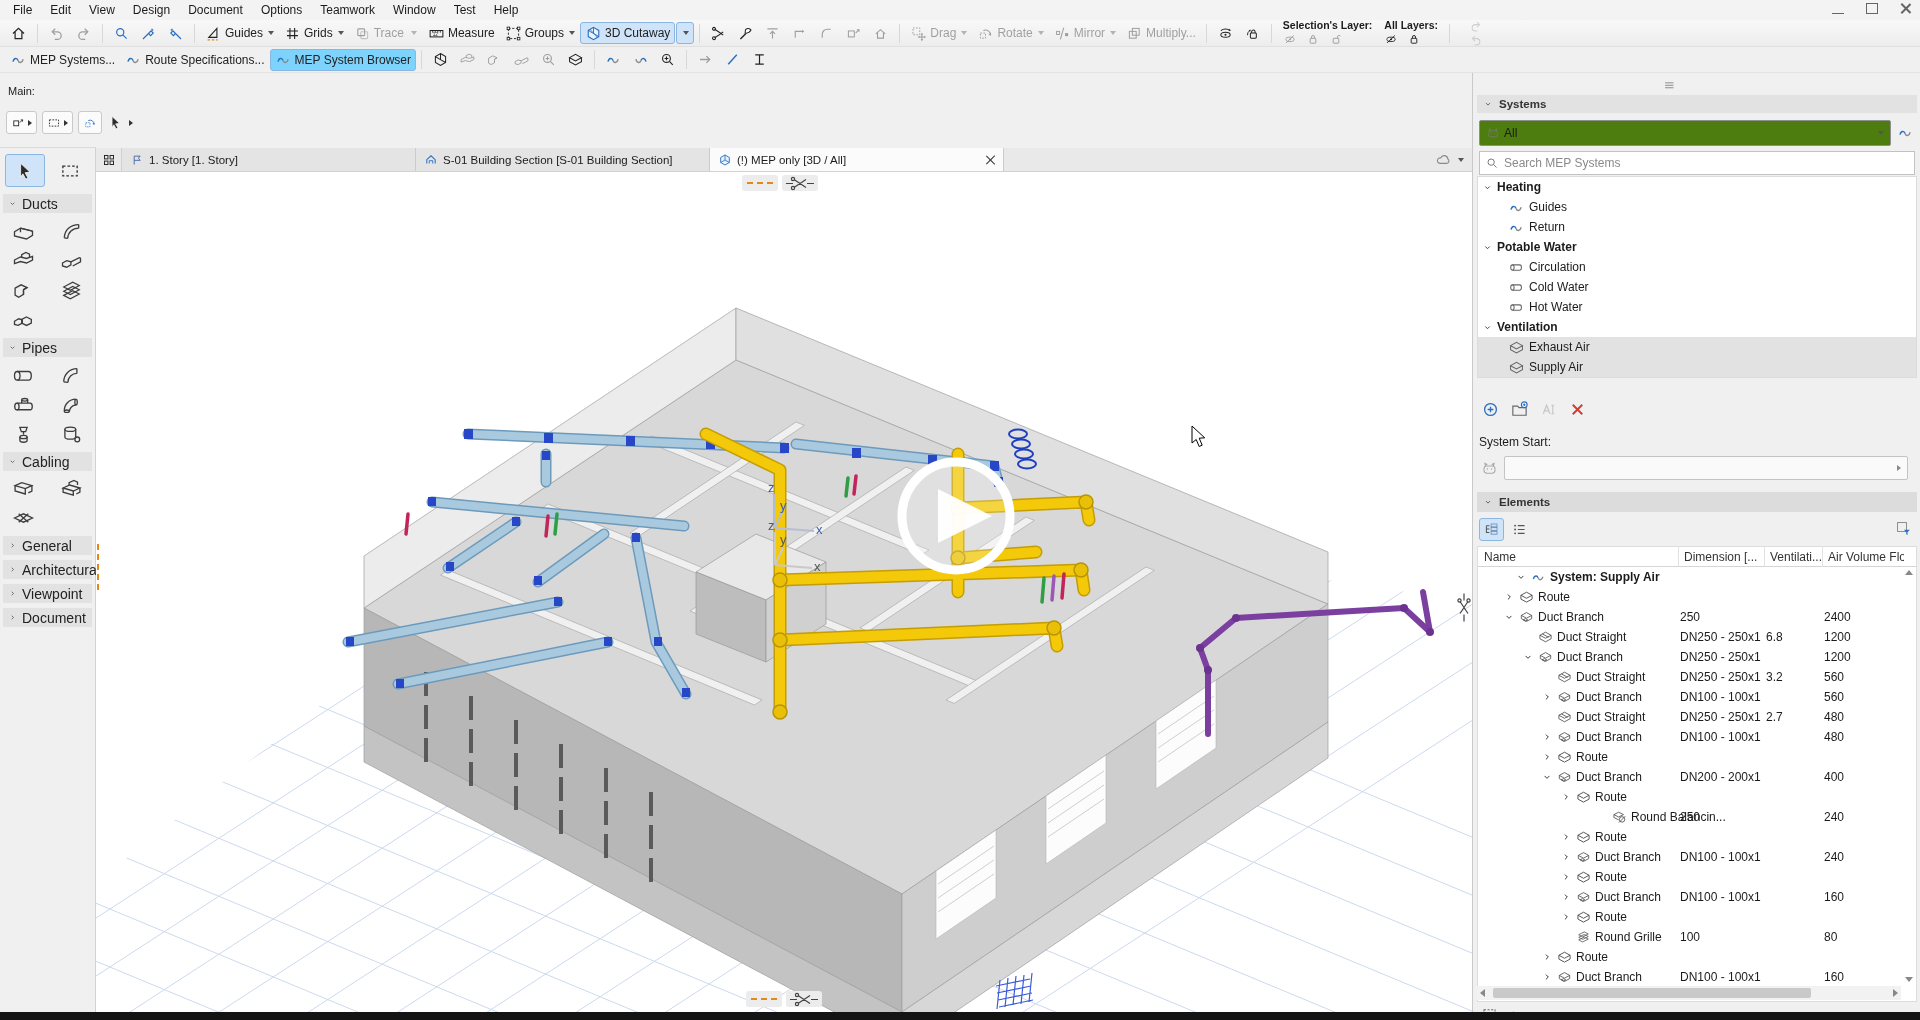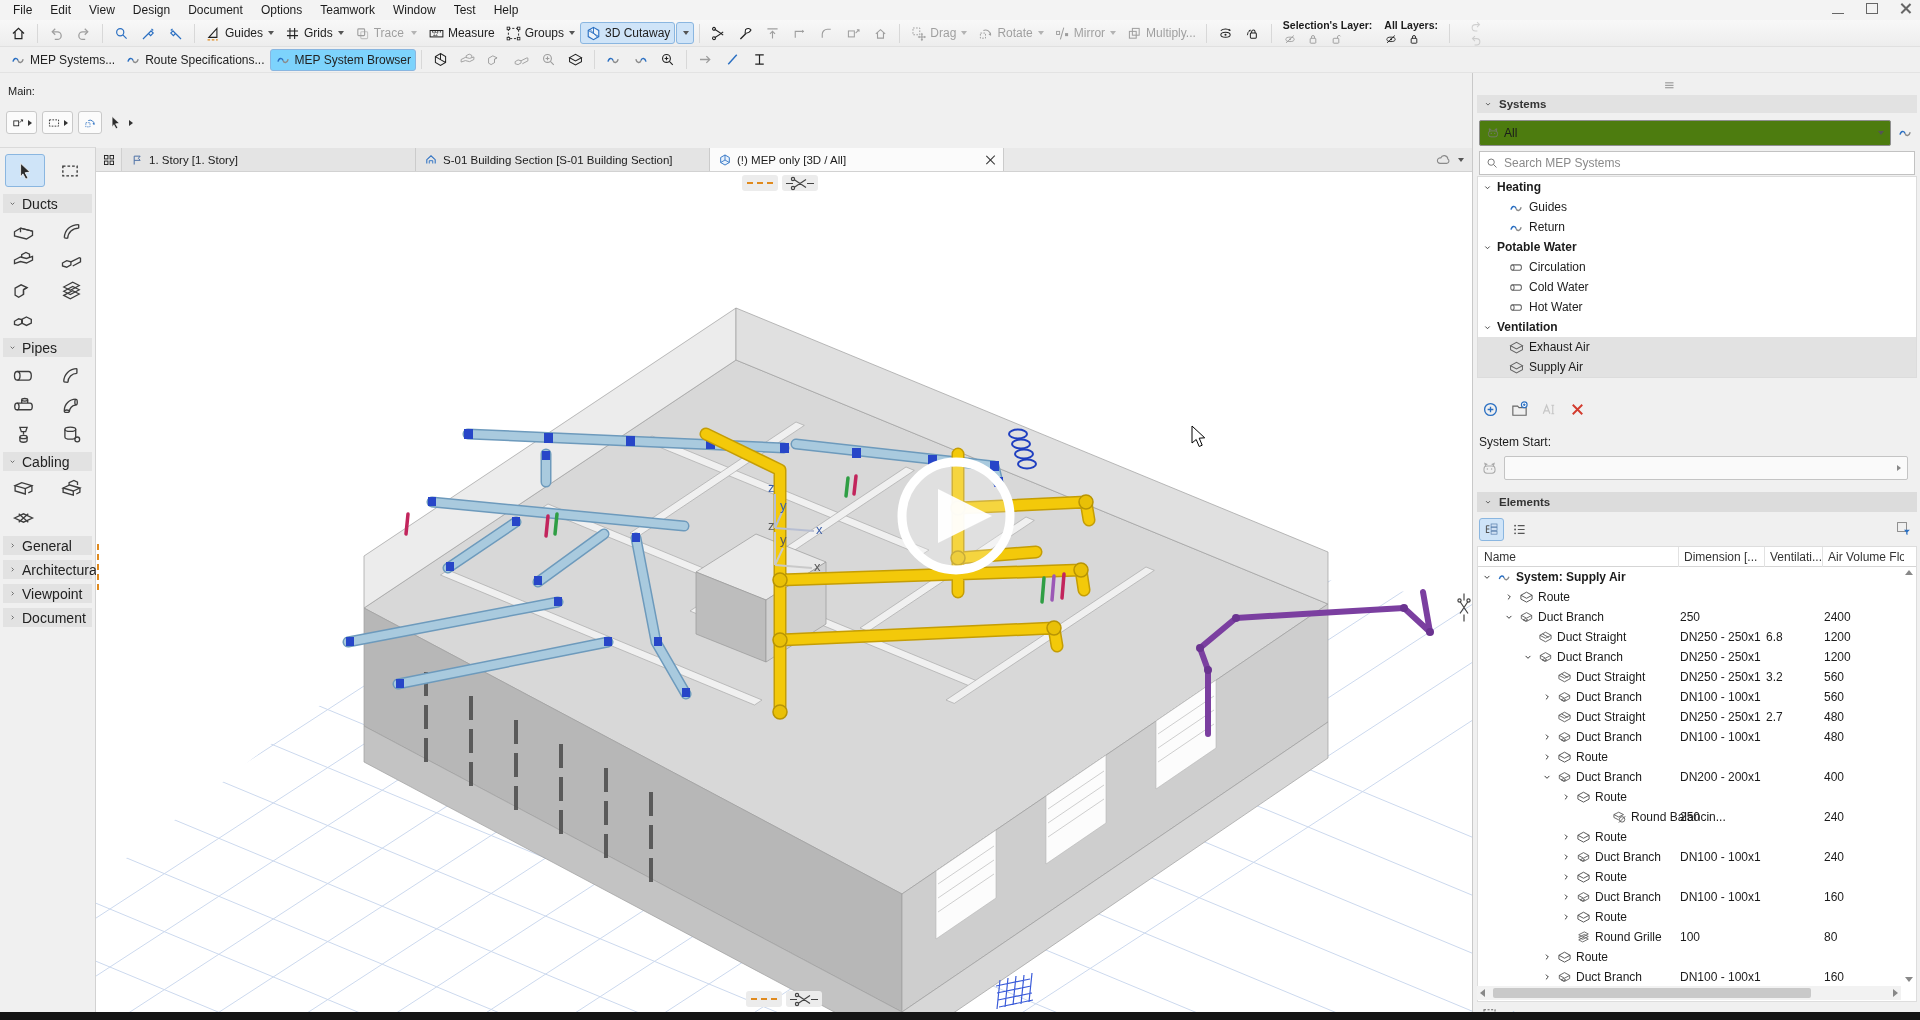--- a/index.html
+++ b/index.html
@@ -1463,21 +1463,21 @@
         <span style="left:206px;width:82px">Dimension [...</span>
         <span style="left:292px;width:54px">Ventilati...</span>
         <span style="left:350px;width:76px">Air Volume Flo</span>
         <span class="vline" style="left:200px"></span>
           <span class="vline" style="left:286px"></span>
           <span class="vline" style="left:344px"></span>
       </div>
       <div class="erows">
 
           <div class="erow bold">
-            <span class="nmw" style="padding-left: 3px;">
+            <span class="nmw" style="padding-left: 17px; margin-left: 20px;">
               <svg class="echev">
                 <use href="#i-chev-open"></use>
               </svg>
               <svg class="eicn">
                 <use href="#i-sduct"></use>
               </svg>
               <span class="nm">System: Supply Air</span>
             </span>
             <span class="cdim"></span>
             <span class="cvent"></span>

